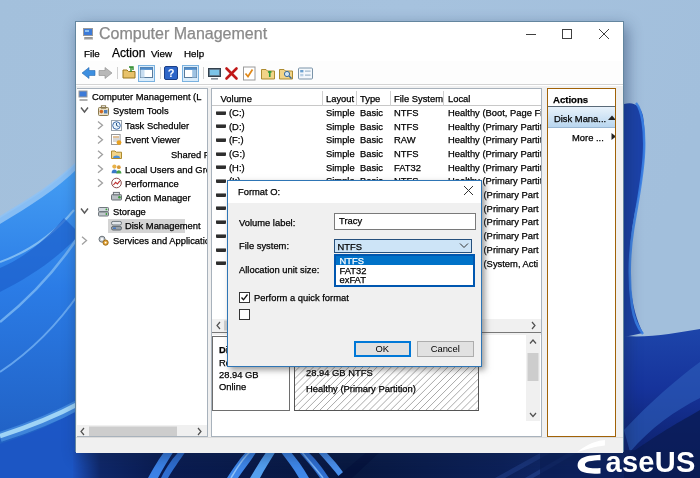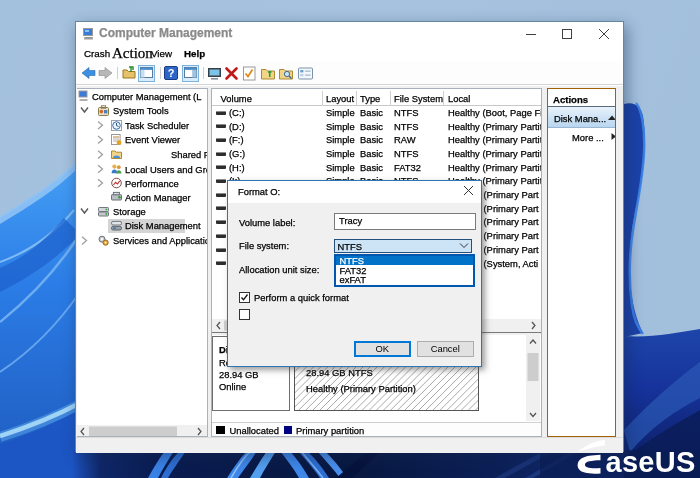--- a/index.html
+++ b/index.html
@@ -81,32 +81,32 @@
 <div id="win">
 
  <div class="abs" style="left:0;top:0;width:547px;height:64px;background:#fff;"></div>
  <svg class="abs" style="left:6px;top:5px" width="13" height="13" viewBox="0 0 13 13">
    <rect x="1" y="1" width="10" height="8" fill="#9a9a9a"></rect>
    <rect x="2" y="2" width="8" height="6" fill="#3c7ad8"></rect>
    <rect x="3" y="3" width="4" height="2" fill="#8fc0f0"></rect>
    <rect x="2" y="10" width="9" height="2.6" fill="#b0b0b0"></rect>
    <rect x="3" y="10.6" width="7" height="0.7" fill="#707070"></rect>
  </svg>
- <div class="t" style="left:23px;top:6px;font-size:12px;color:#8a8a8a;font-weight:bold;">Computer Management</div>
+ <div class="t" style="left:23px;top:6px;font-size:16px;color:#8a8a8a;">Computer Management</div>
  <svg class="abs" style="left:448px;top:6px" width="92" height="12" viewBox="0 0 92 12" stroke="#404040" fill="none">
    <line x1="2" y1="6.5" x2="12" y2="6.5"></line>
    <rect x="38.5" y="1.5" width="9" height="9"></rect>
    <line x1="75" y1="1" x2="85" y2="11"></line>
       <line x1="85" y1="1" x2="75" y2="11"></line>
  </svg>
 
- <div class="t" style="left:8px;top:26px;font-size:9.8px;">Crash</div>
- <div class="t" style="left:36px;top:26px;font-size:15px;font-family:Liberation Serif, serif;">Action</div>
+ <div class="t" style="left:8px;top:26px;font-size:9.8px;">File</div>
+ <div class="t" style="left:36px;top:26px;font-size:12px;">Action</div>
  <div class="t" style="left:75px;top:26px;font-size:9.8px;">View</div>
- <div class="t" style="left:108px;top:26px;font-size:9.8px;font-weight:bold;">Help</div>
+ <div class="t" style="left:108px;top:26px;font-size:9.8px;">Help</div>
 
  <div class="abs" style="left:0;top:39px;width:547px;height:24px;background:#fdfdfd;border-bottom:1px solid #d4d4d4;"></div>
  <svg class="abs" style="left:4px;top:43px" width="240" height="17" viewBox="0 0 240 17">
   <g>
    <path d="M2,8 L9,2.5 L9,5.5 L15,5.5 L15,10.5 L9,10.5 L9,13.5 Z" fill="#3d8fe0" stroke="#2a6ab0" stroke-width="0.6"></path>
    <path d="M32,8 L25,2.5 L25,5.5 L19,5.5 L19,10.5 L25,10.5 L25,13.5 Z" fill="#b8b8b8" stroke="#8a8a8a" stroke-width="0.6"></path>
    <line x1="37.5" y1="2" x2="37.5" y2="14" stroke="#d0d0d0"></line>
    <g transform="translate(42,1)">
           <path d="M1,12 L1,4 L5,4 L6.5,5.5 L13,5.5 L13,12 Z" fill="#e8c26a" stroke="#9a7820"></path>
           <path d="M7,1 L11,1 L11,4 M9,0.5 L9,6" stroke="#2a8a2a" stroke-width="1.4" fill="none"></path>
@@ -361,26 +361,20 @@
 
    <div class="abs" style="left:314px;top:0;width:14px;height:86px;background:#f0f0f0;">
     <svg class="abs" style="left:0;top:0" width="14" height="86">
      <path d="M4,8.5 L7,5 L10,8.5" stroke="#505050" stroke-width="1.2" fill="none"></path>
      <rect x="1.5" y="18" width="11" height="28" fill="#cdcdcd"></rect>
      <path d="M4,78 L7,81.5 L10,78" stroke="#505050" stroke-width="1.2" fill="none"></path>
     </svg>
    </div>
   </div>
 
-  <div class="abs" style="left:0;top:333px;width:331px;height:16px;background:#fdfdfd;border-top:1px solid #d0d0d0;">
-   <div class="abs" style="left:4px;top:2.5px;width:8.5px;height:8.5px;background:#000;"></div>
-   <div class="t" style="left:17.5px;top:2px;">Unallocated</div>
-   <div class="abs" style="left:71.5px;top:2.5px;width:8.5px;height:8.5px;background:#000082;"></div>
-   <div class="t" style="left:84px;top:2px;">Primary partition</div>
-  </div>
  </div>
 
  <div class="abs" style="left:471px;top:66px;width:69px;height:349px;background:#fff;border:1px solid #a16207;overflow:hidden;" id="actions">
    <div class="t" style="left:5px;top:5px;font-weight:bold;font-size:9.6px;">Actions</div>
    <div class="abs" style="left:0;top:16.5px;width:78px;height:1px;background:#5a6a78;"></div>
    <div class="abs" style="left:0;top:17.5px;width:78px;height:21px;background:linear-gradient(#e8f2fb,#b9d6ef);border-bottom:1px solid #9ab8d4;"></div>
    <div class="t" style="left:6px;top:24px;">Disk Mana...</div>
    <svg class="abs" style="left:59px;top:25px" width="10" height="8">
         <path d="M1,6 L5,1.5 L9,6 Z" fill="#222"></path>
       </svg>

